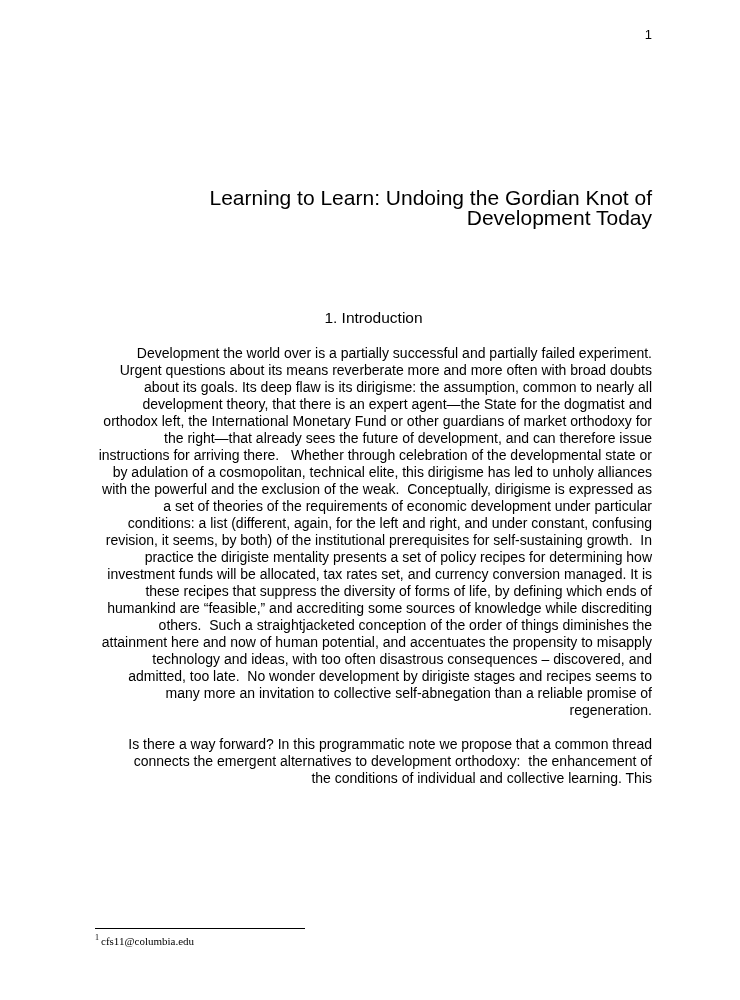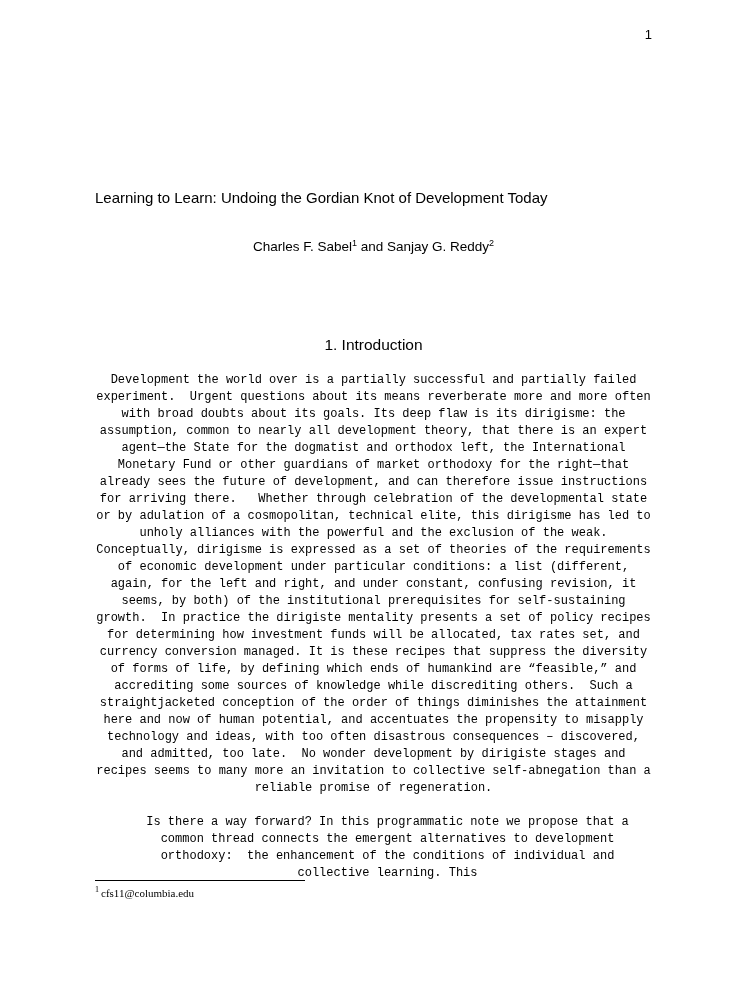--- a/index.html
+++ b/index.html
@@ -18,23 +18,23 @@
     padding: 27px 88px 0 95px;
     background: #ffffff;
   }
   .page-number {
     text-align: right;
     font-size: 13px;
     line-height: 15px;
   }
   .title {
     margin-top: 146px;
-    font-size: 15px;
+    font-size: 21px;
     font-weight: 400;
-    text-align: left;
+    text-align: right;
     line-height: 20px;
   }
   .authors {
     margin-top: 30px;
     font-size: 13.5px;
     text-align: center;
     line-height: 17px;
   }
   .authors sup {
     font-size: 9px;
@@ -43,34 +43,33 @@
   }
   .section-heading {
     margin-top: 80px;
     font-size: 15.5px;
     font-weight: 400;
     line-height: 19px;
     text-align: center;
   }
   .body-para {
     margin-top: 18px;
-    font-size: 12px;
+    font-size: 14px;
     line-height: 17px;
-    text-align: center;
+    text-align: right;
     white-space: pre-wrap;
-    font-family: Liberation Mono, monospace;
   }
   .body-para + .body-para {
     margin-top: 17px;
     margin-left: 28px;
   }
   .footnotes {
     position: absolute;
     left: 95px;
-    top: 880px;
+    top: 928px;
     width: 557px;
   }
   .footnote-rule {
     width: 210px;
     border-top: 1px solid #000000;
     margin-bottom: 5px;
   }
   .footnote {
     font-family: "Liberation Serif", serif;
     font-size: 11px;
@@ -87,23 +86,20 @@
 </style>
 </head>
 <body>
 
 <div class="page">
 
   <div class="page-number">1</div>
 
   <h1 class="title">Learning to Learn: Undoing the Gordian Knot of Development Today</h1>
 
-  <div class="authors">
-    <span>Charles F. Sabel</span><sup>1</sup><span> and Sanjay G. Reddy</span><sup>2</sup>
-  </div>
 
   <h2 class="section-heading">1. Introduction</h2>
 
   <p class="body-para">Development the world over is a partially successful and partially failed experiment.  Urgent questions about its means reverberate more and more often with broad doubts about its goals. Its deep flaw is its dirigisme: the assumption, common to nearly all development theory, that there is an expert agent—the State for the dogmatist and orthodox left, the International Monetary Fund or other guardians of market orthodoxy for the right—that already sees the future of development, and can therefore issue instructions for arriving there.   Whether through celebration of the developmental state or by adulation of a cosmopolitan, technical elite, this dirigisme has led to unholy alliances with the powerful and the exclusion of the weak.  Conceptually, dirigisme is expressed as a set of theories of the requirements of economic development under particular conditions: a list (different, again, for the left and right, and under constant, confusing revision, it seems, by both) of the institutional prerequisites for self-sustaining growth.  In practice the dirigiste mentality presents a set of policy recipes for determining how investment funds will be allocated, tax rates set, and currency conversion managed. It is these recipes that suppress the diversity of forms of life, by defining which ends of humankind are “feasible,” and accrediting some sources of knowledge while discrediting others.  Such a straightjacketed conception of the order of things diminishes the attainment here and now of human potential, and accentuates the propensity to misapply technology and ideas, with too often disastrous consequences – discovered, and admitted, too late.  No wonder development by dirigiste stages and recipes seems to many more an invitation to collective self-abnegation than a reliable promise of regeneration.</p>
 
   <p class="body-para">Is there a way forward? In this programmatic note we propose that a common thread connects the emergent alternatives to development orthodoxy:  the enhancement of the conditions of individual and collective learning. This</p>
 
   <div class="footnotes">
     <div class="footnote-rule"></div>
     <div class="footnote">

